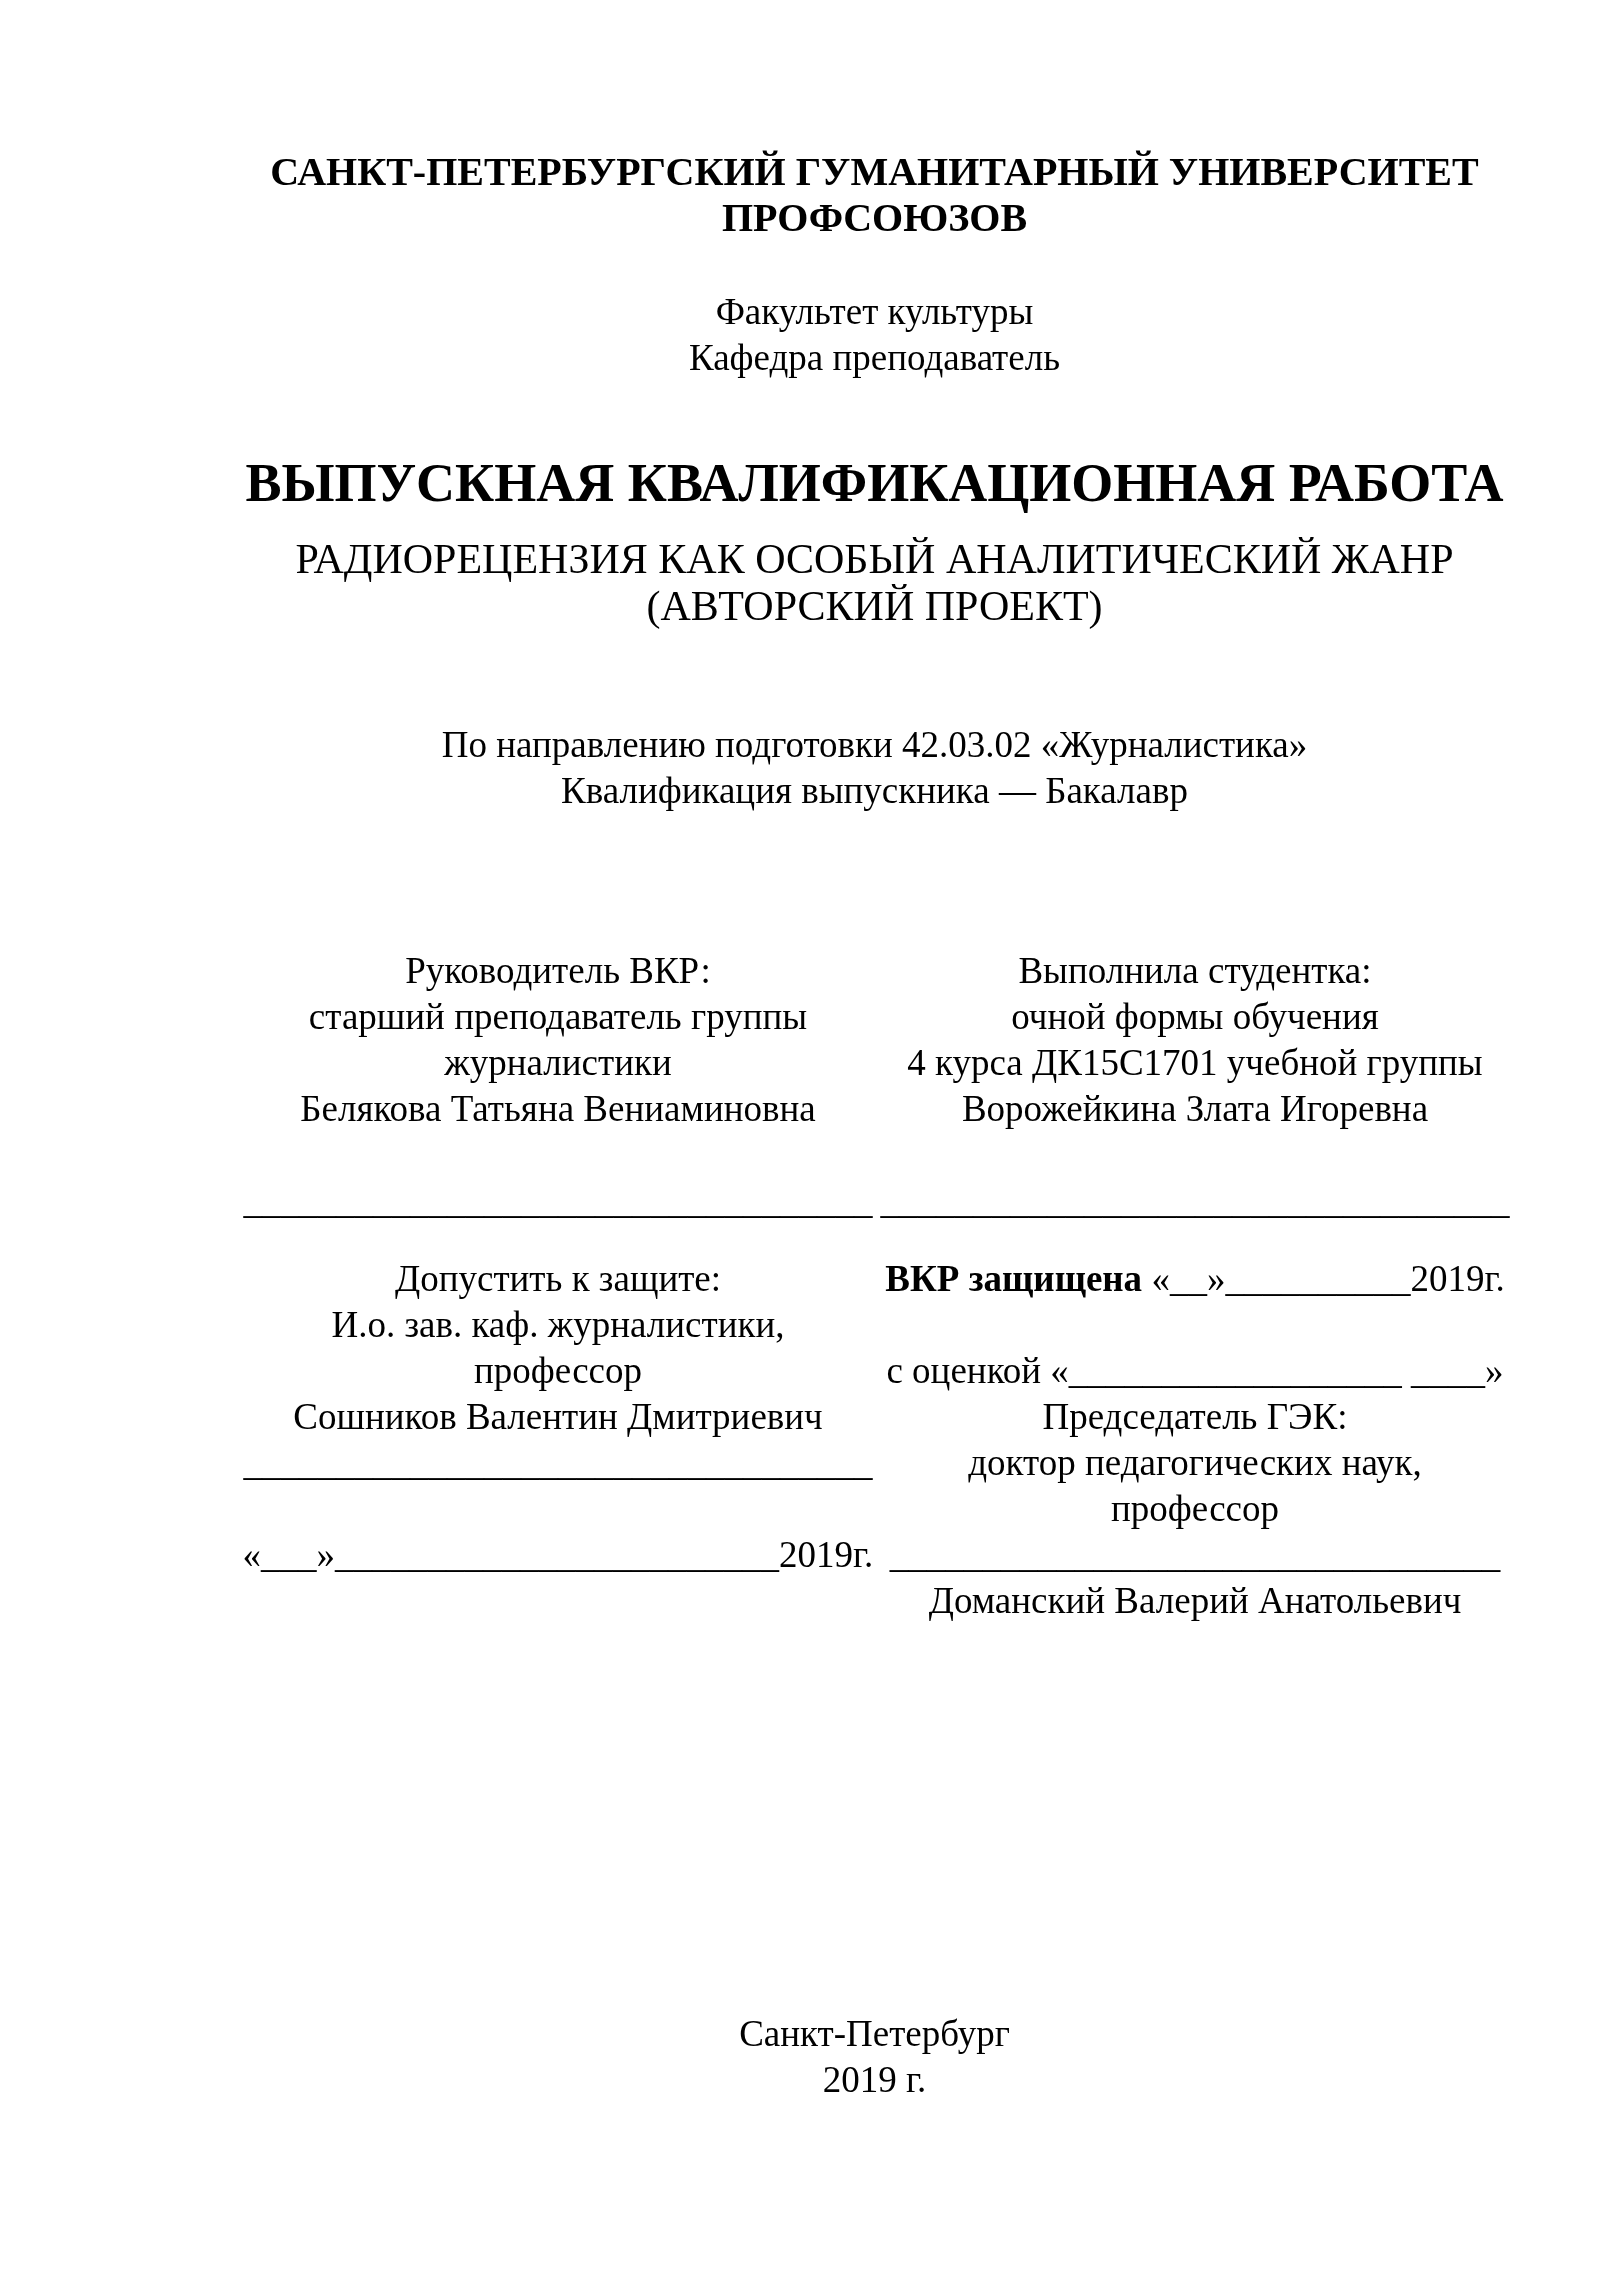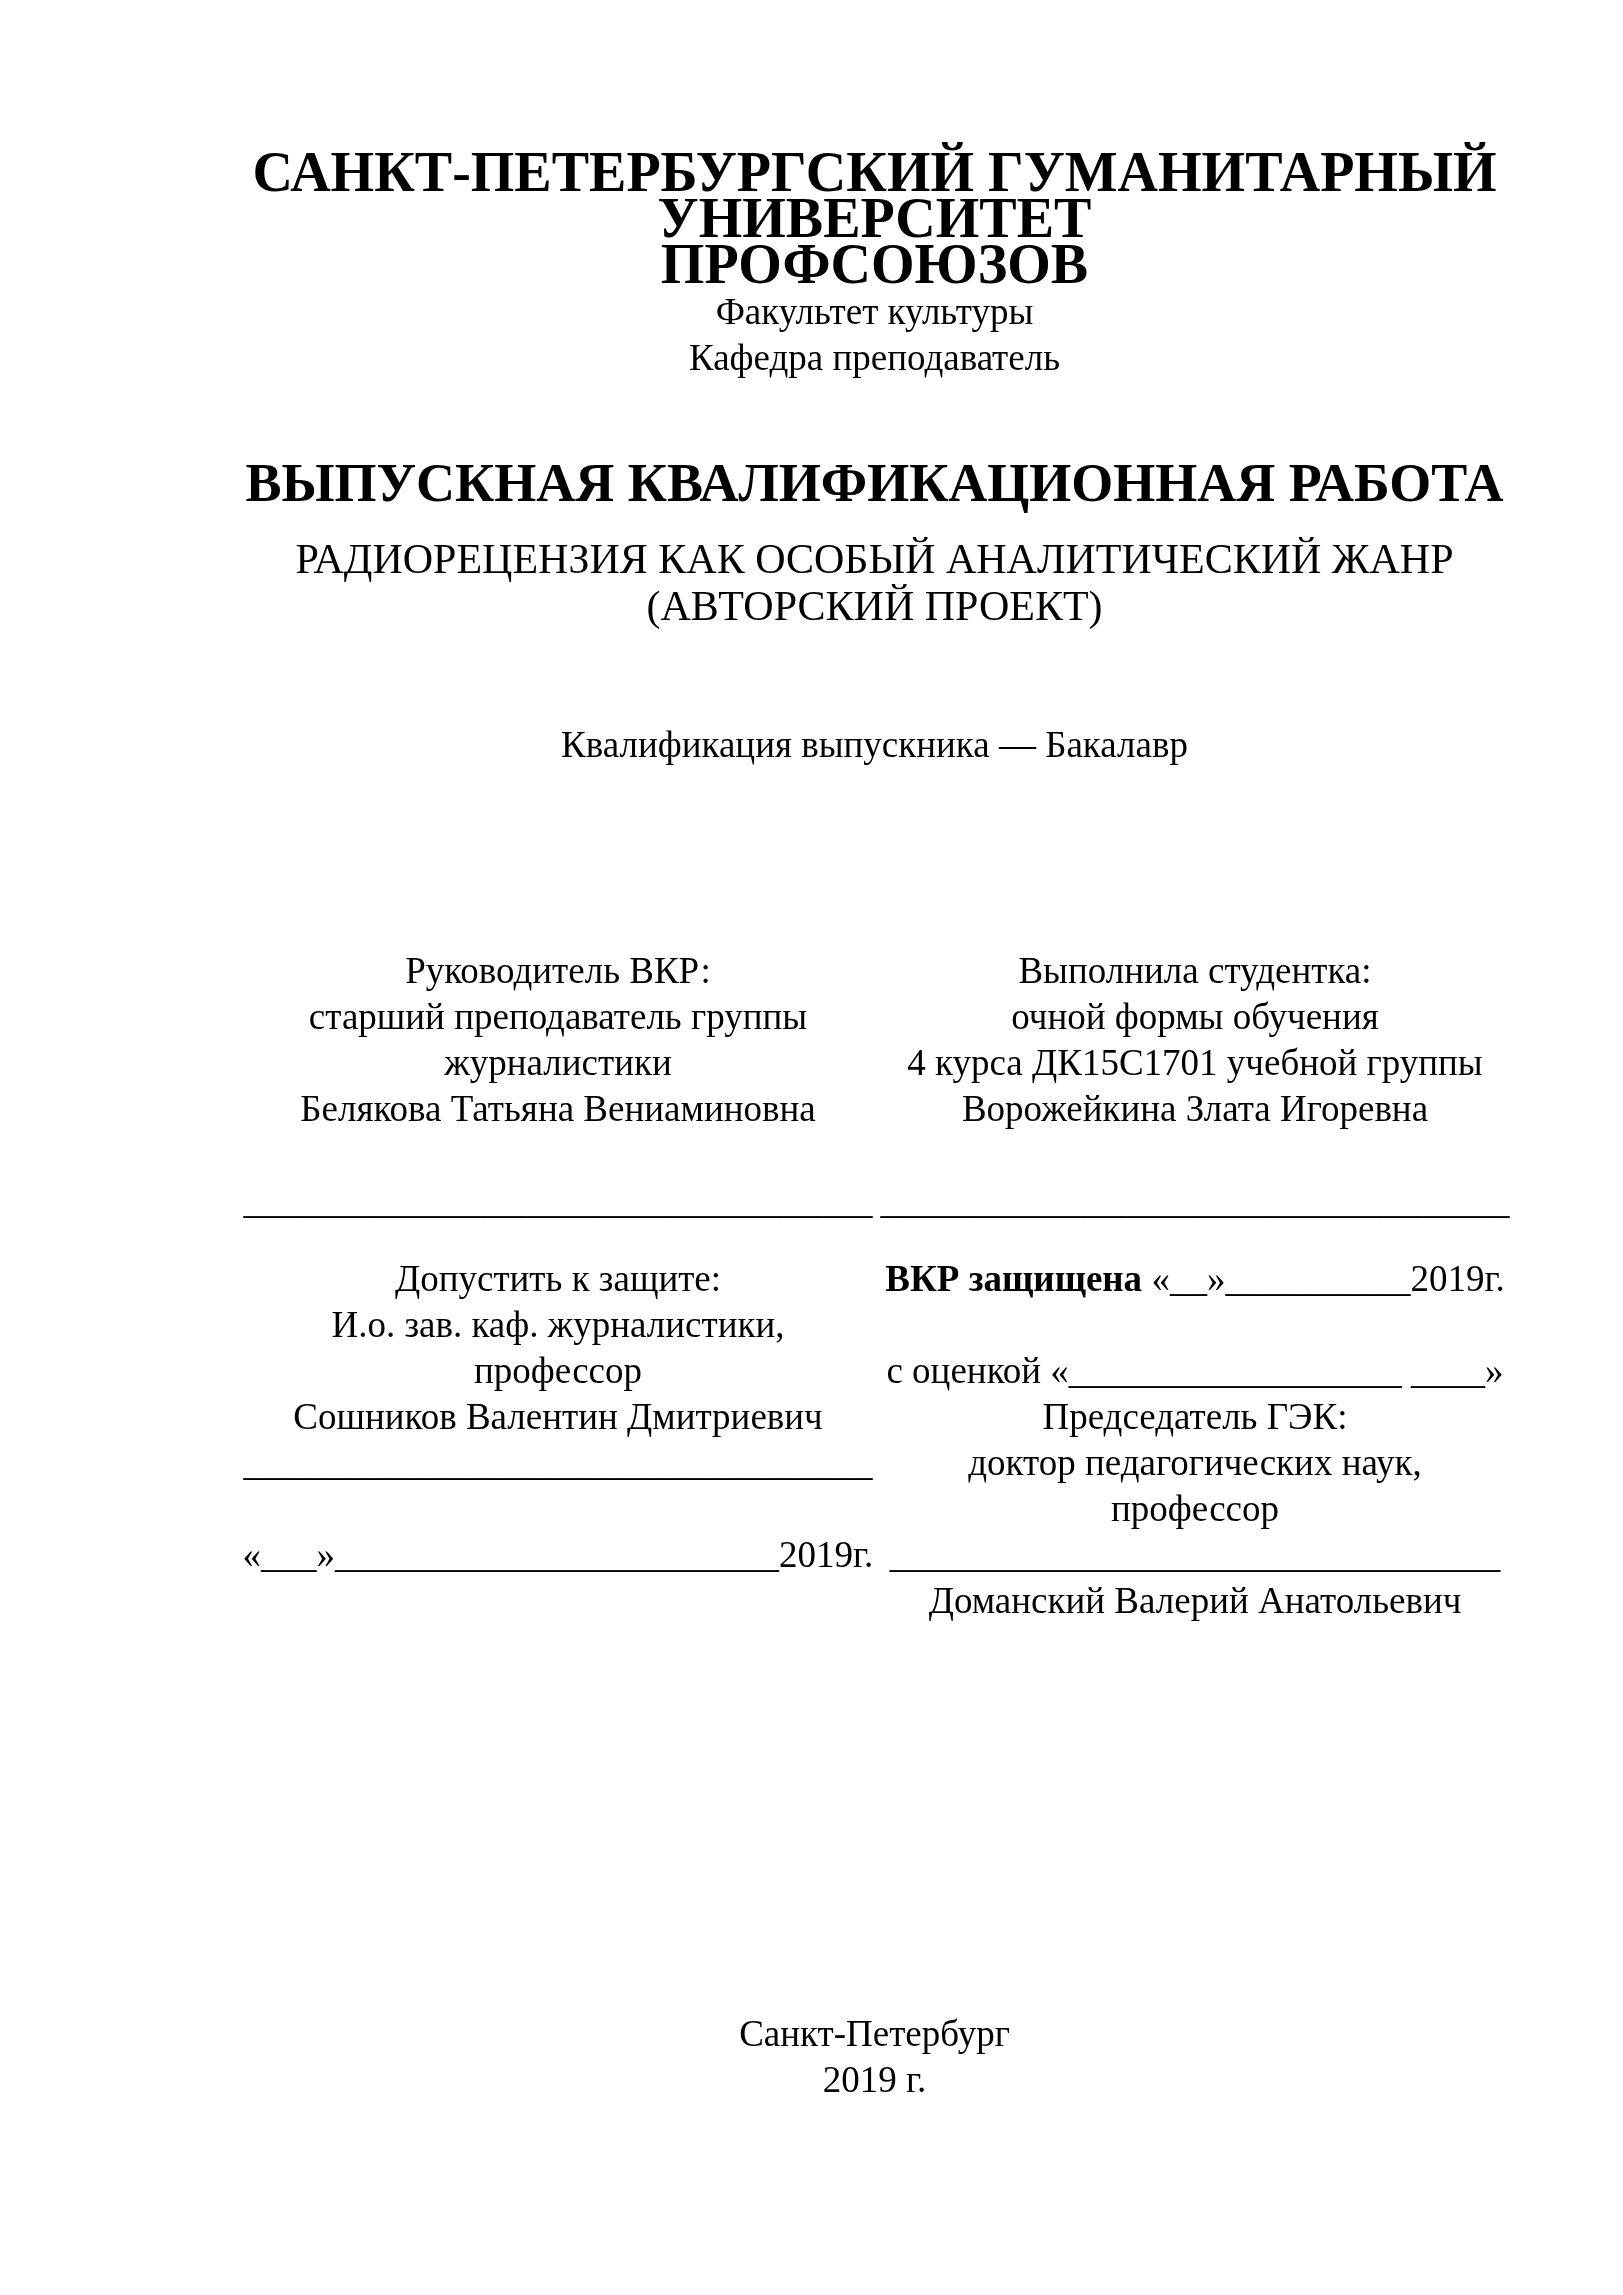--- a/index.html
+++ b/index.html
@@ -13,21 +13,21 @@
     overflow: hidden;
   }
   .abs { position: absolute; }
   .center-block {
     left: 238px;
     width: 1273px;
     text-align: center;
   }
   .body-text { font-size: 37px; line-height: 46px; }
   .univ-heading {
-    font-size: 56px;
+    font-size: 40px;
     font-weight: bold;
     line-height: 46px;
     letter-spacing: 0px;
   }
   .work-type-heading {
     font-size: 54px;
     font-weight: bold;
     line-height: 46px;
   }
   .thesis-title {
@@ -66,20 +66,21 @@
   </div>
 
   <div class="abs center-block work-type-heading" style="top:460px">ВЫПУСКНАЯ КВАЛИФИКАЦИОННАЯ РАБОТА</div>
 
   <div class="abs center-block thesis-title" style="top:536px">
     <div>РАДИОРЕЦЕНЗИЯ КАК ОСОБЫЙ АНАЛИТИЧЕСКИЙ ЖАНР</div>
     <div>(АВТОРСКИЙ ПРОЕКТ)</div>
   </div>
 
   <div class="abs center-block body-text" style="top:722px">
+    <div>По направлению подготовки 42.03.02 «Журналистика»</div>
     <div>Квалификация выпускника — Бакалавр</div>
   </div>
 
   <div class="abs two-col" style="top:948px">
     <div class="col">
       <div class="row">Руководитель ВКР:</div>
       <div class="row">старший преподаватель группы</div>
       <div class="row">журналистики</div>
       <div class="row">Белякова Татьяна Вениаминовна</div>
       <div class="row"></div>

